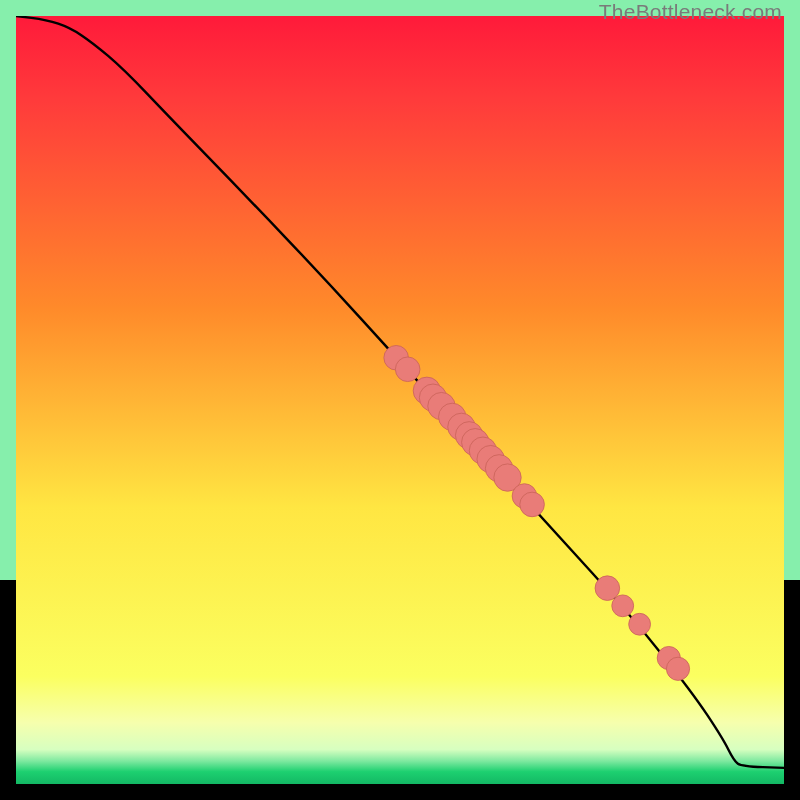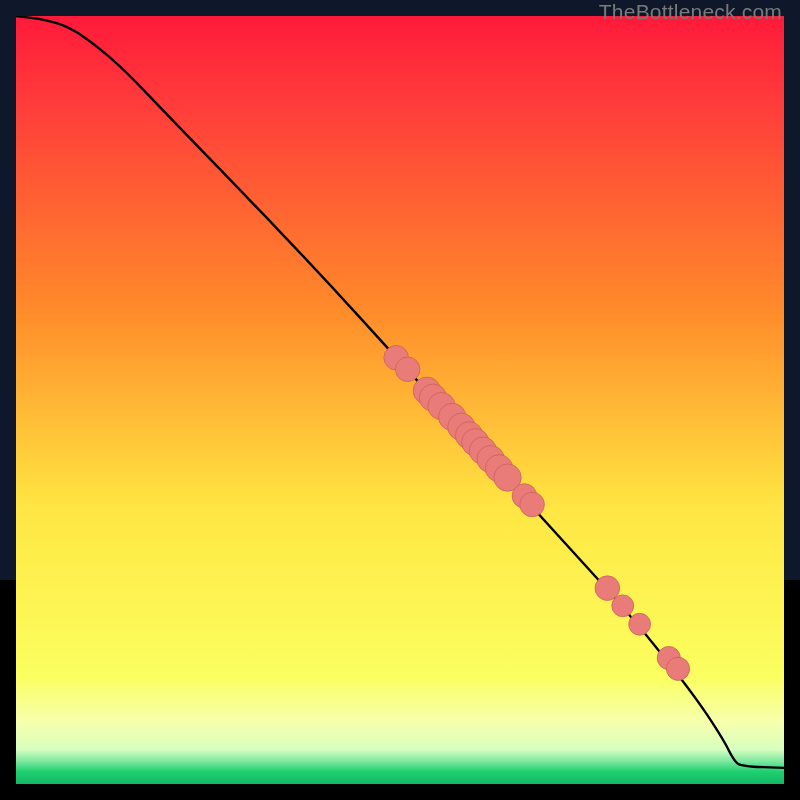--- a/index.html
+++ b/index.html
@@ -10,21 +10,21 @@
     overflow: hidden;
     background: #000;
     font-family: Arial, Helvetica, sans-serif;
   }
   .frame {
     position: absolute;
     left: 0;
     top: 0;
     width: 800px;
     height: 580px;
-    background: #0f172a;
+    background: #86efac;
   }
   .plot {
     position: absolute;
     left: 16px;
     top: 16px;
     width: 768px;
     height: 768px;
   }
   .attribution {
     position: absolute;

